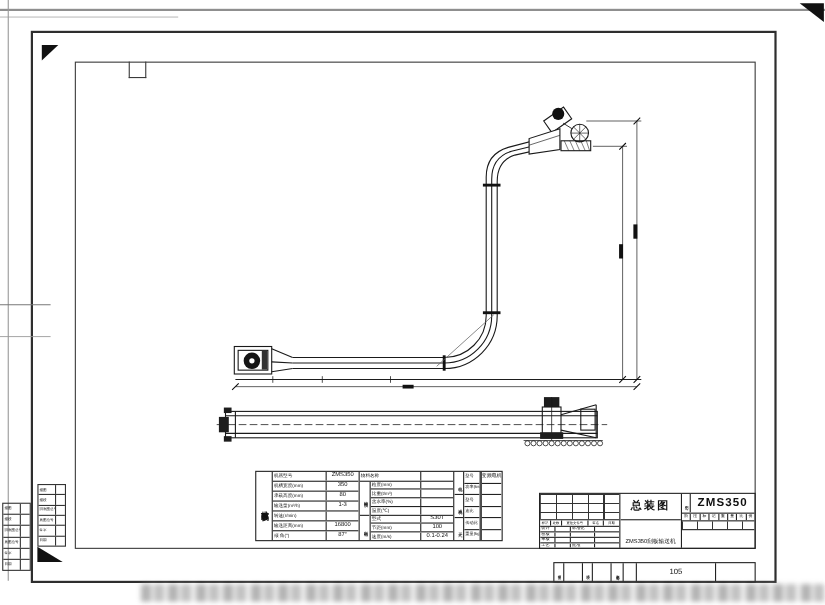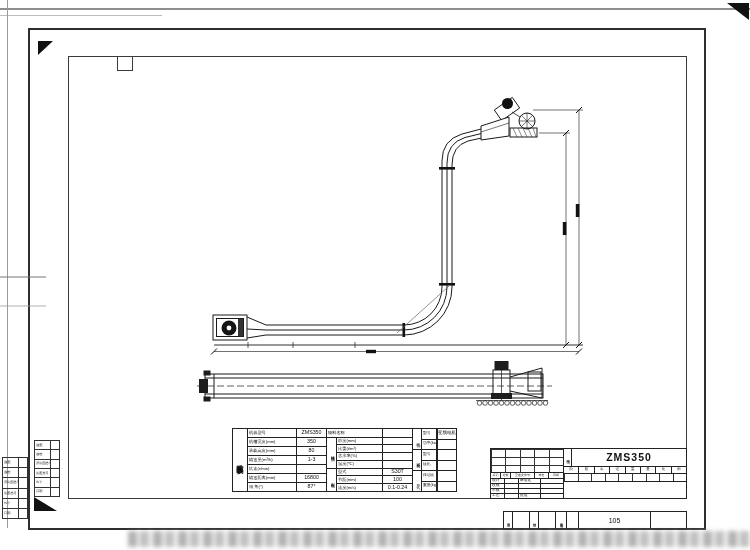--- a/index.html
+++ b/index.html
@@ -330,20 +330,24 @@
           <span style="flex:1"></span>
         </div>
       <div class="sigrow">
           <span style="width:14px">工艺</span>
           <span style="width:14px"></span>
           <span style="width:22px">批准</span>
           <span style="flex:1"></span>
         </div>
     </div>
   </div>
+  <div class="tb-m">
+    <div class="tb-title">总装图</div>
+    <div class="tb-prod">ZMS350刮板输送机</div>
+  </div>
   <div class="tb-r">
     <div class="tb-no">
       <div class="vt tb-no-lab">图号</div>
       <div class="tb-no-val">ZMS350</div>
     </div>
     <div class="stagerow">
       <span>阶</span>
       <span>段</span>
       <span>标</span>
       <span>记</span>

